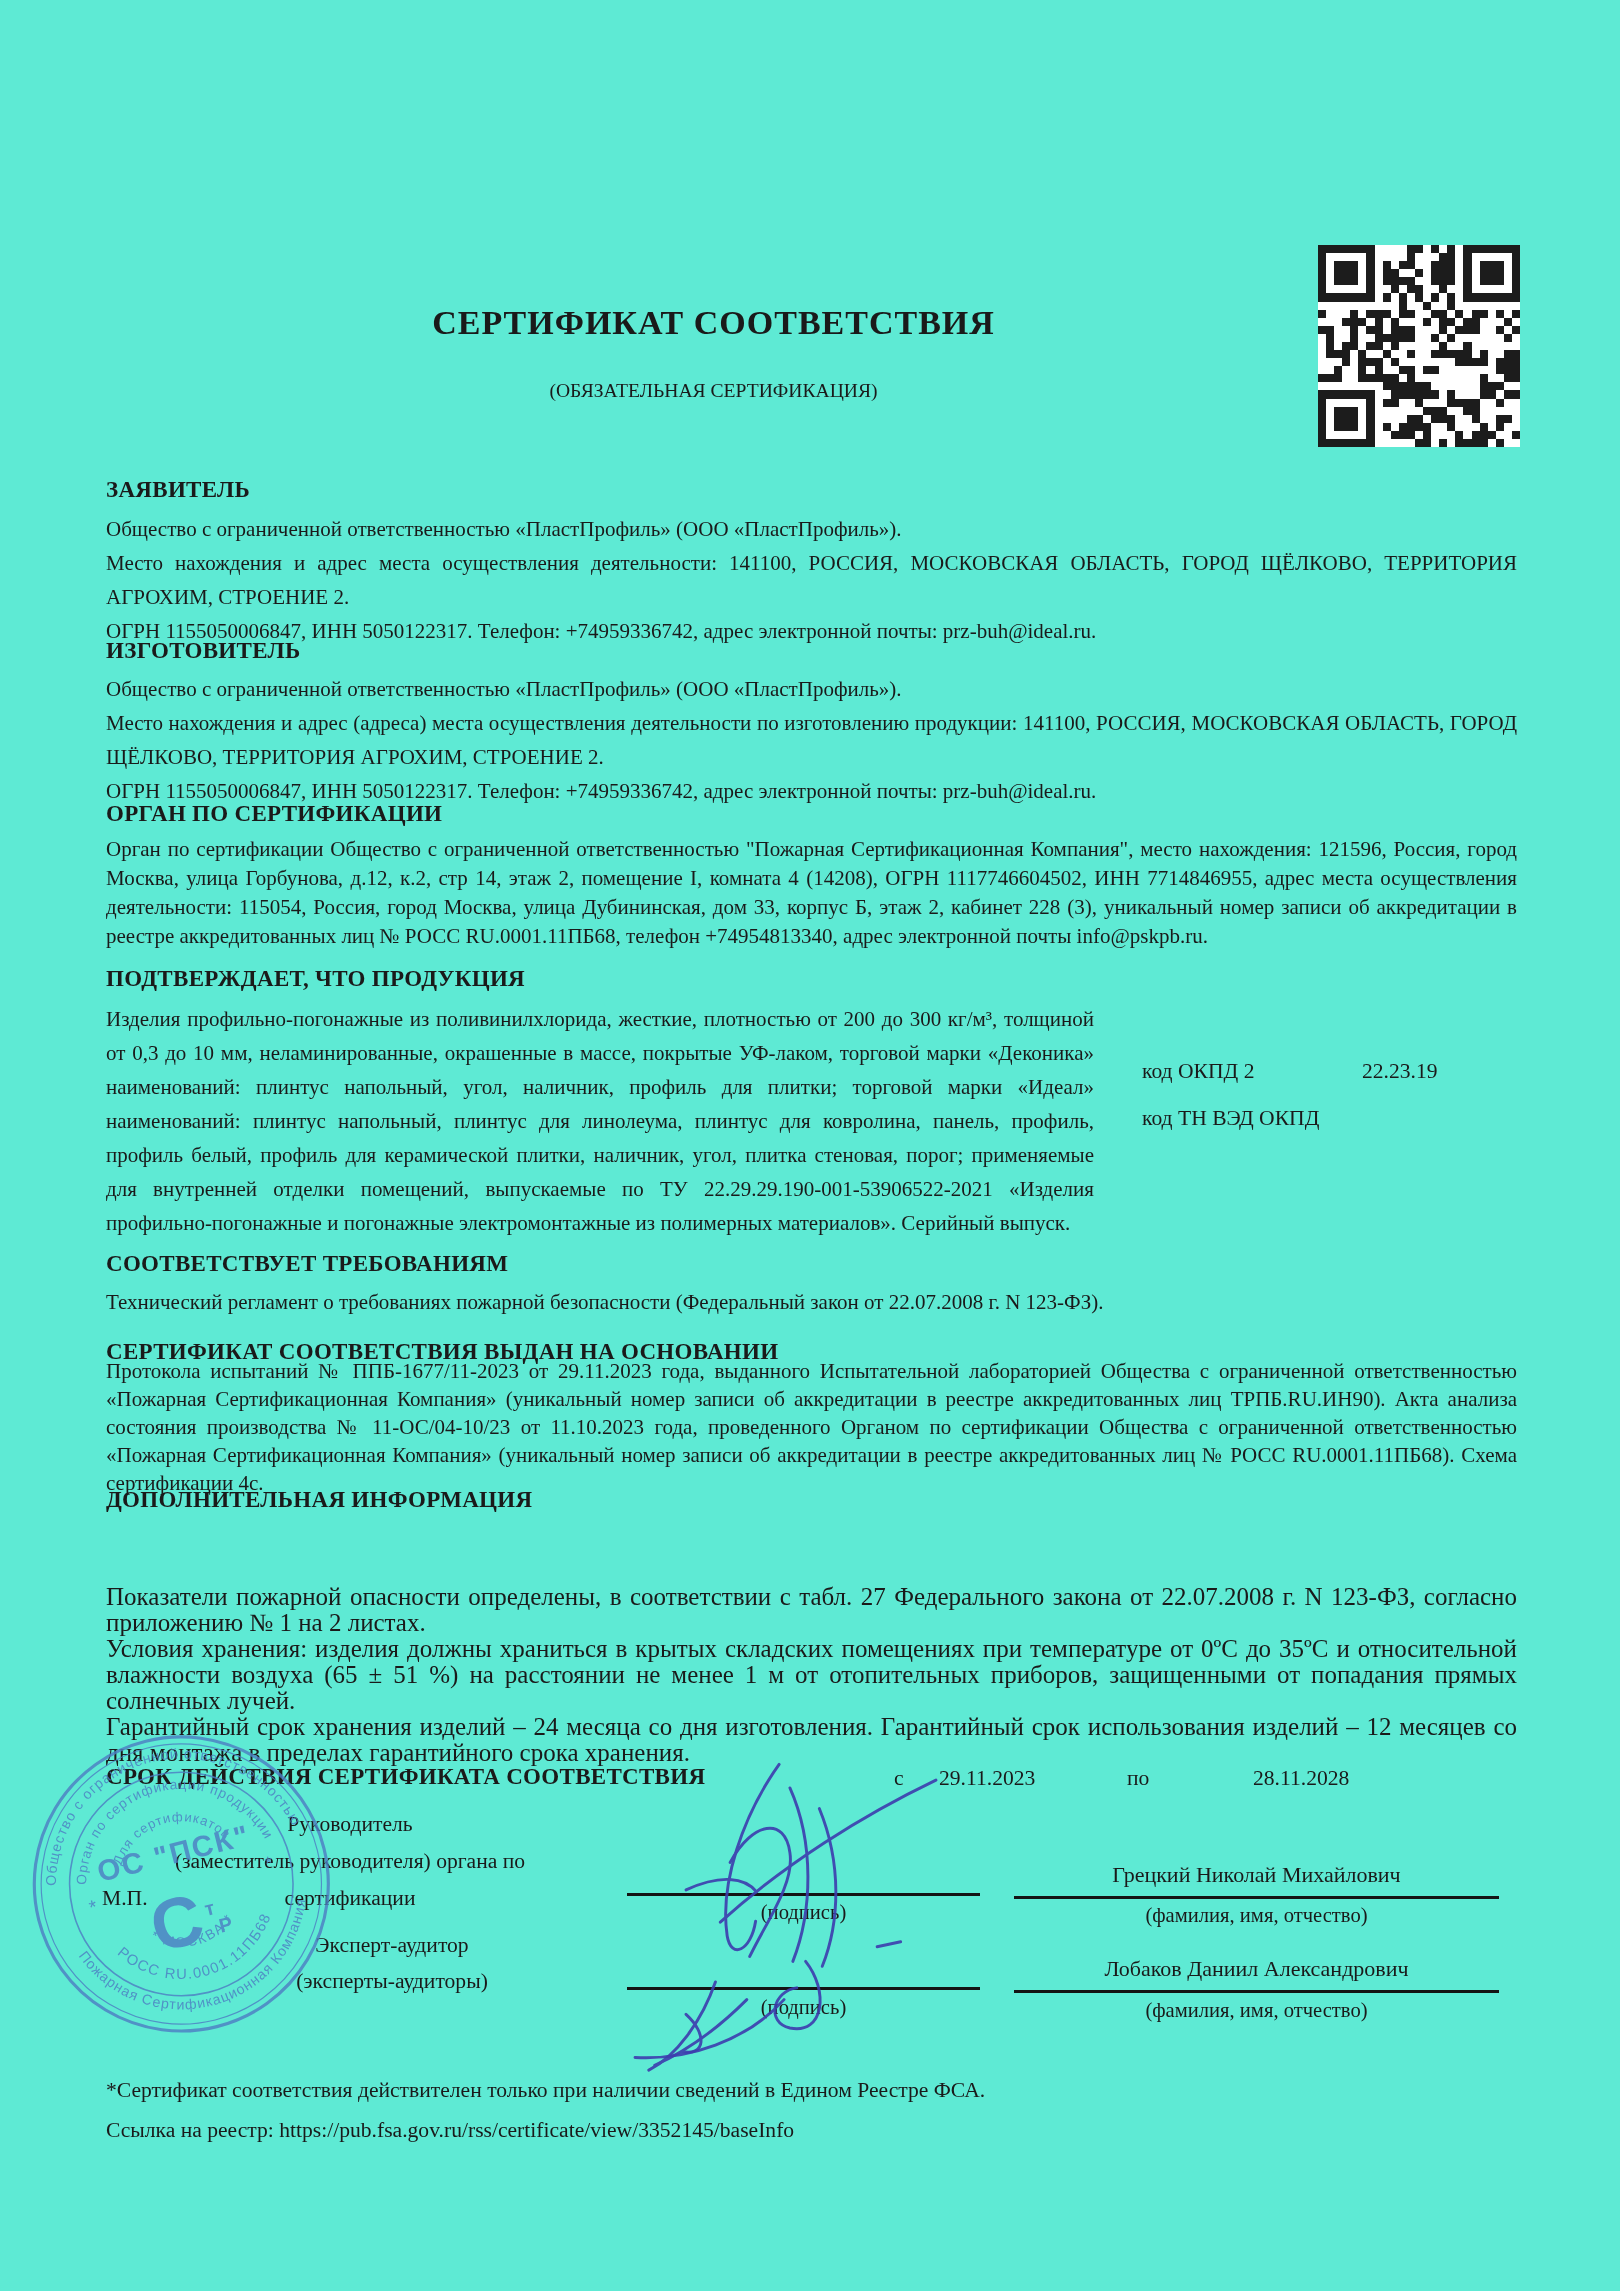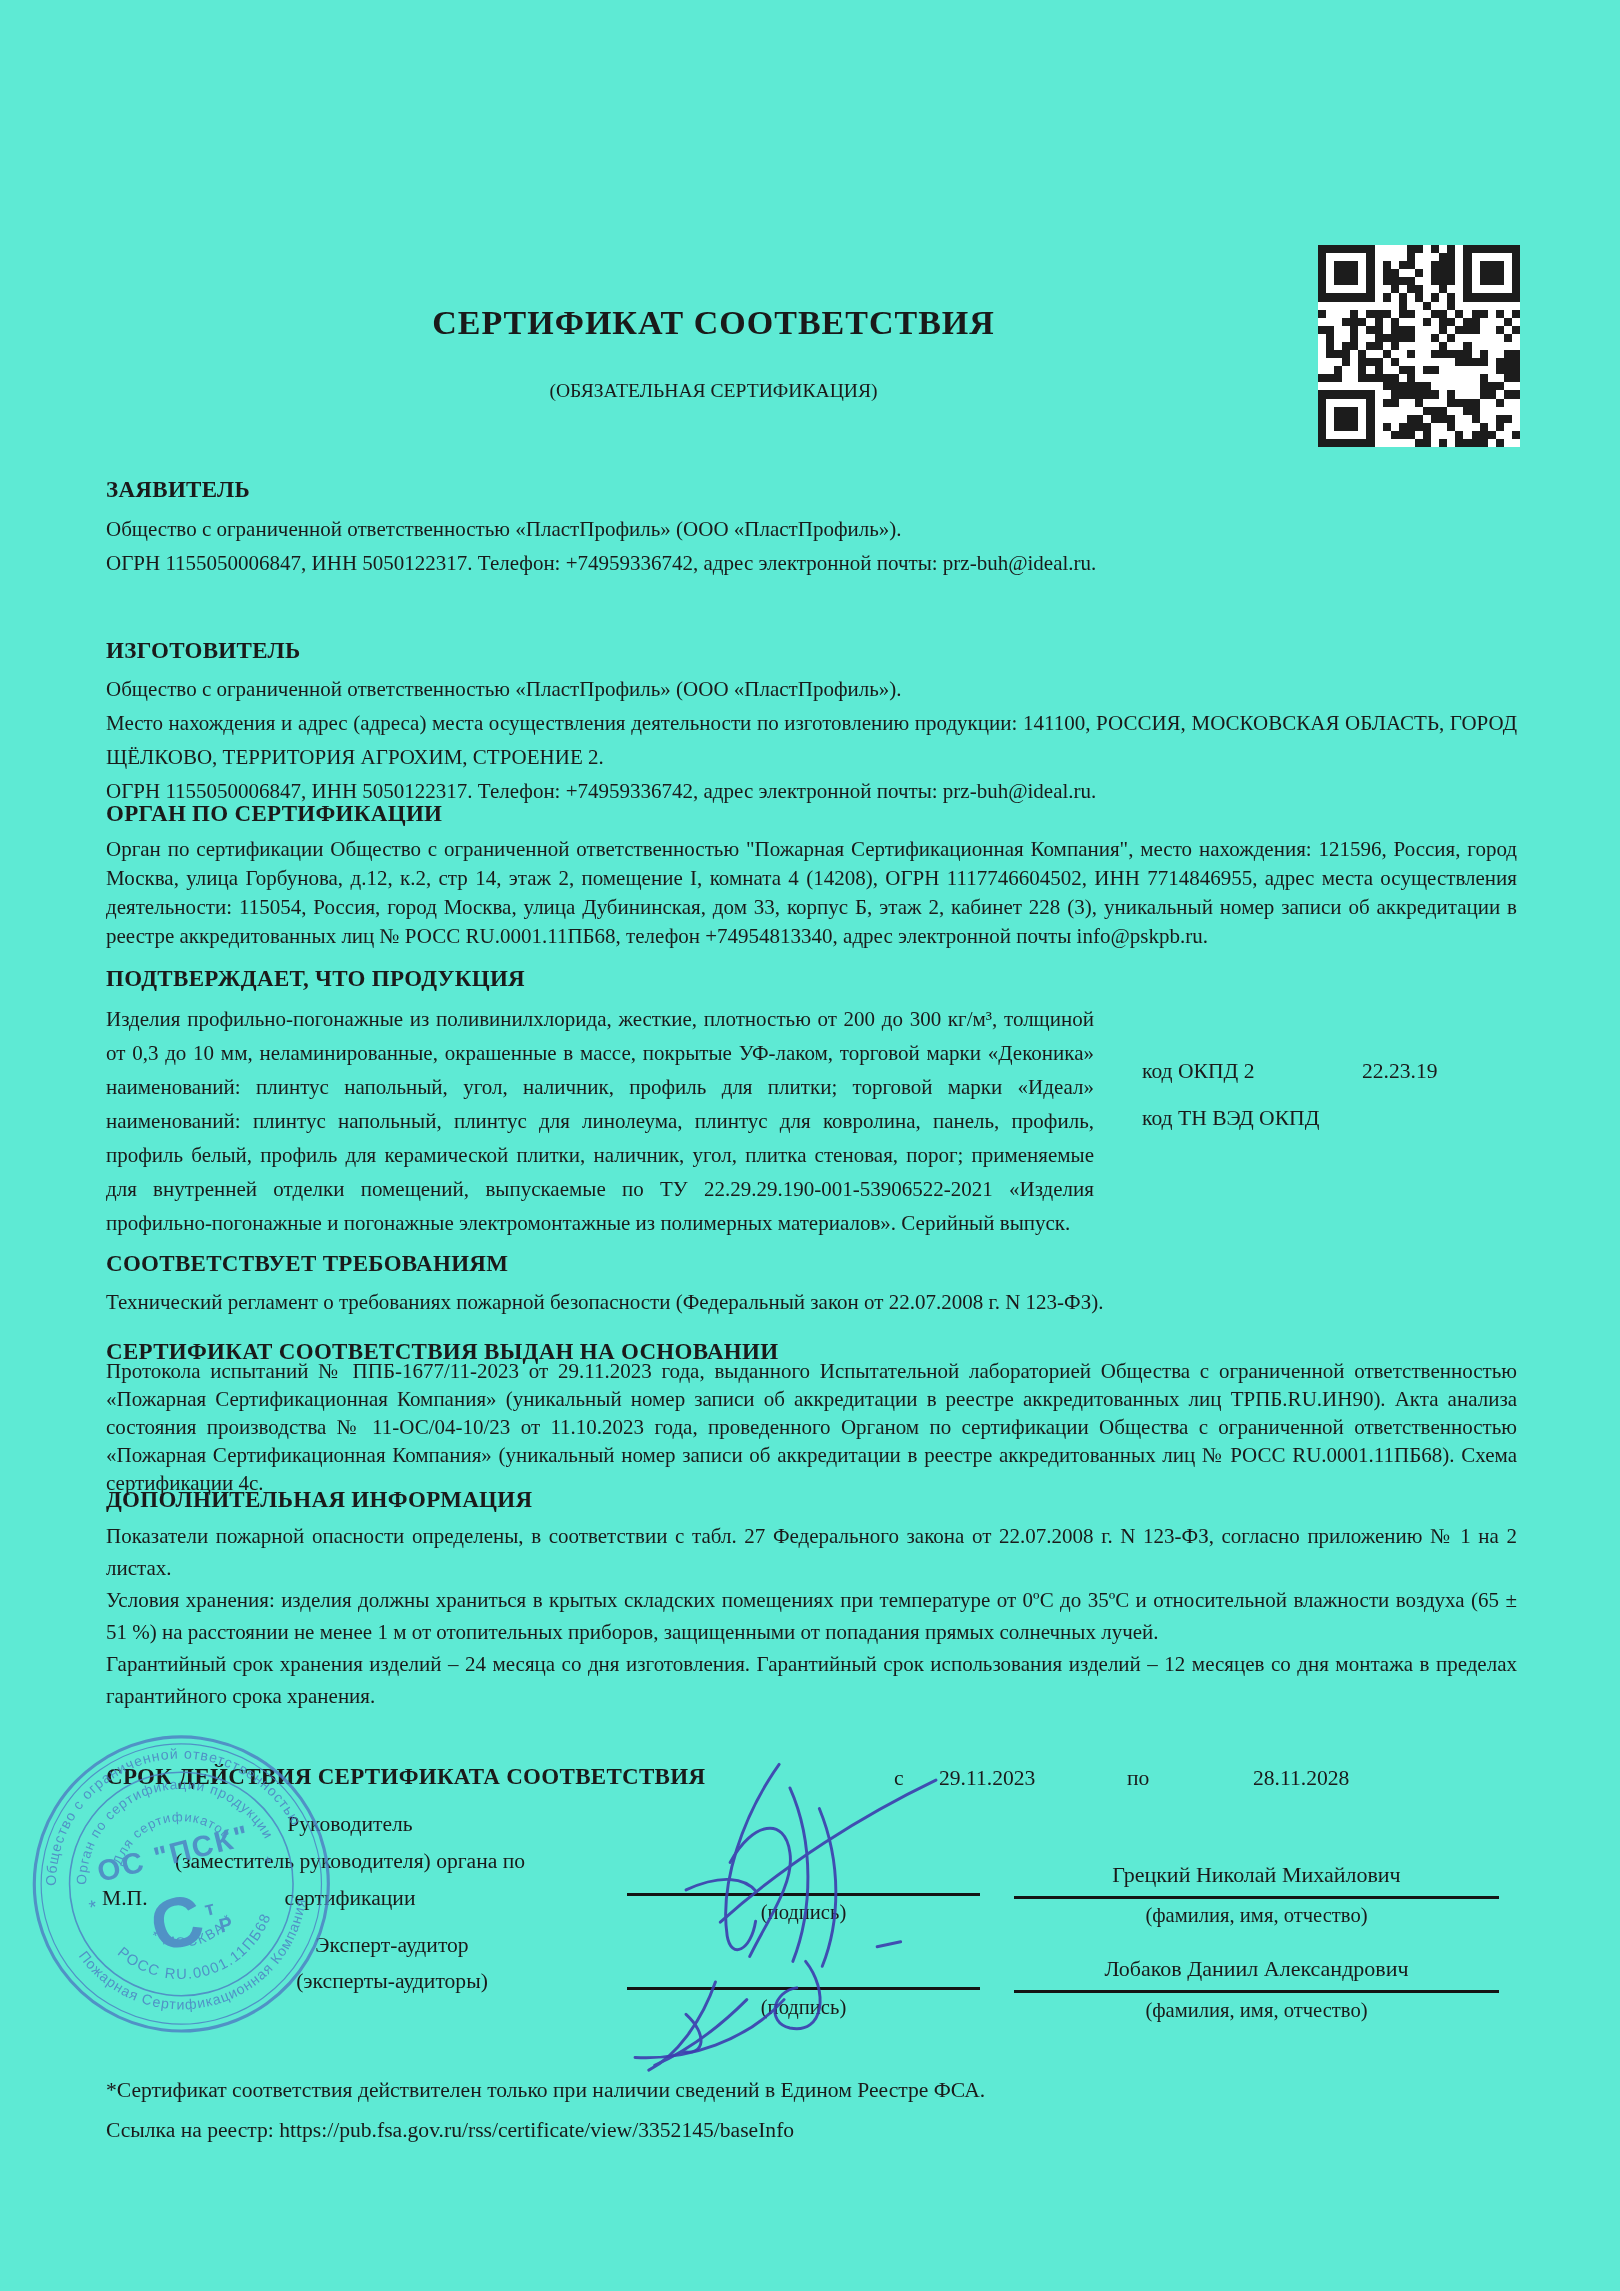--- a/index.html
+++ b/index.html
@@ -18,21 +18,21 @@
   .col{left:106px;width:1411px;}
   #h-zayav{top:477px;} #t-zayav{top:512px;}
   #h-izgot{top:638px;} #t-izgot{top:672px;}
   #h-organ{top:801px;} #t-organ{top:835px;line-height:29px;}
   #h-podtv{top:966px;} #t-prod{top:1002px;width:988px;line-height:34px;}
   #okpd-row{left:1142px;top:1059px;width:382px;font-size:21.6px;}
   #okpd-val{left:1362px;top:1059px;font-size:21.6px;}
   #tnved-row{left:1142px;top:1106px;width:382px;font-size:21.6px;}
   #h-sootv{top:1251px;} #t-sootv{top:1286px;line-height:33px;}
   #h-osnov{top:1322px;margin-top:17px;} #t-osnov{top:1357px;line-height:28px;}
-  #h-dop{top:1487px;} #t-dop{top:1520px;line-height:32px;font-size:21px;}
+  #h-dop{top:1487px;} #t-dop{top:1584px;line-height:26px;font-size:25px;}
   #h-srok{top:1764px;width:784px;}
   .date-lbl{top:1766px;font-size:21.6px;}
   #lbl-s{left:894px;} #date-from{left:939px;} #lbl-po{left:1127px;} #date-to{left:1253px;}
   #role1{left:110px;top:1806px;width:480px;font-size:21.6px;line-height:37px;text-align:center;}
   #mp{left:102px;top:1886px;font-size:21.6px;font-weight:normal;}
   #role2{left:196px;top:1927px;width:392px;font-size:21.6px;line-height:36px;text-align:center;}
   .sig-line{height:0;border-top:3.4px solid #141414;}
   #sig-line1{left:627px;top:1893px;width:353px;}
   #sig-line2{left:627px;top:1987px;width:353px;}
   #name-line1{left:1014px;top:1896px;width:485px;}
@@ -277,20 +277,21 @@
         <rect x="2" y="20" width="3" height="3"></rect>
       </g>
   </svg>
 
   <div id="doc-title" class="abs center">СЕРТИФИКАТ СООТВЕТСТВИЯ</div>
   <div id="doc-subtitle" class="abs center">(ОБЯЗАТЕЛЬНАЯ СЕРТИФИКАЦИЯ)</div>
 
   <div id="h-zayav" class="abs col hdr">ЗАЯВИТЕЛЬ</div>
   <div id="t-zayav" class="abs col body-t">
     <p>Общество с ограниченной ответственностью «ПластПрофиль» (ООО «ПластПрофиль»).</p>
+    <p>Место нахождения и адрес места осуществления деятельности: 141100, РОССИЯ, МОСКОВСКАЯ ОБЛАСТЬ, ГОРОД ЩЁЛКОВО, ТЕРРИТОРИЯ АГРОХИМ, СТРОЕНИЕ 2.</p>
     <p>ОГРН 1155050006847, ИНН 5050122317. Телефон: +74959336742, адрес электронной почты: prz-buh@ideal.ru.</p>
   </div>
 
   <div id="h-izgot" class="abs col hdr">ИЗГОТОВИТЕЛЬ</div>
   <div id="t-izgot" class="abs col body-t">
     <p>Общество с ограниченной ответственностью «ПластПрофиль» (ООО «ПластПрофиль»).</p>
     <p>Место нахождения и адрес (адреса) места осуществления деятельности по изготовлению продукции: 141100, РОССИЯ, МОСКОВСКАЯ ОБЛАСТЬ, ГОРОД ЩЁЛКОВО, ТЕРРИТОРИЯ АГРОХИМ, СТРОЕНИЕ 2.</p>
     <p>ОГРН 1155050006847, ИНН 5050122317. Телефон: +74959336742, адрес электронной почты: prz-buh@ideal.ru.</p>
   </div>
 

